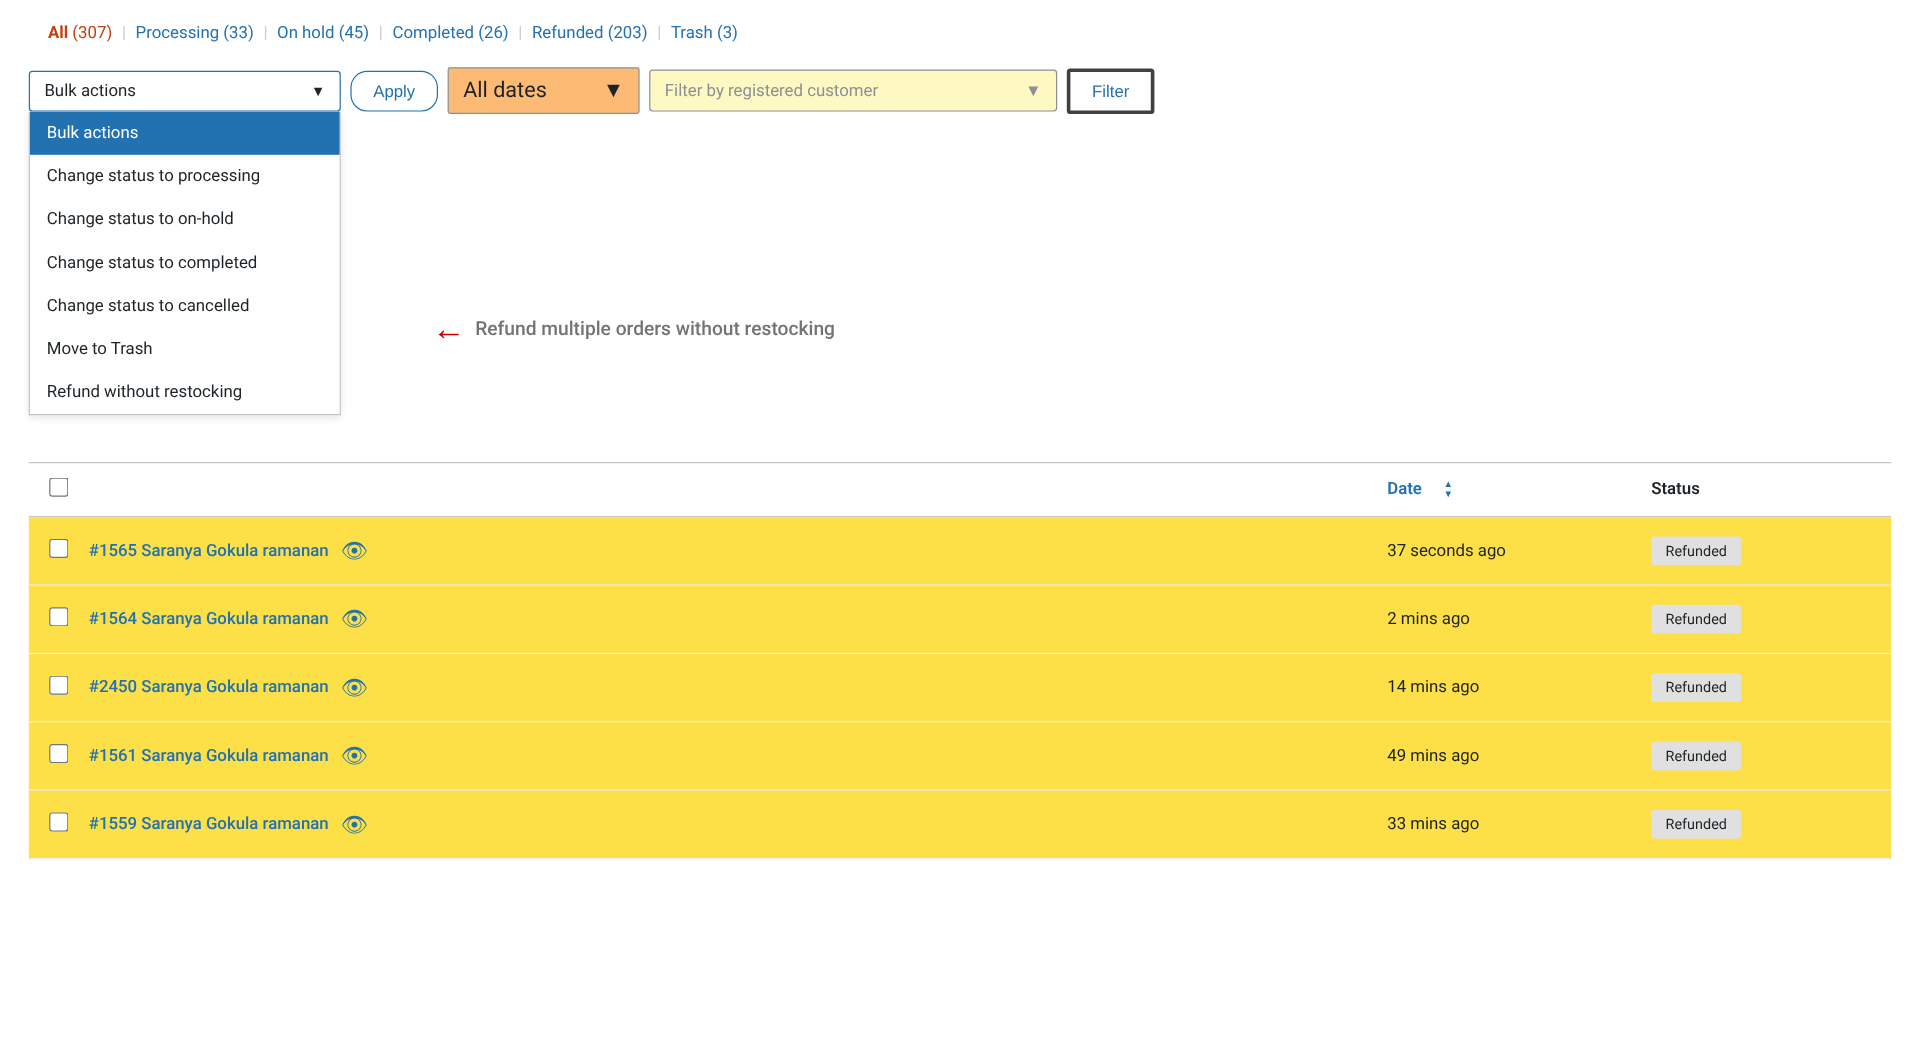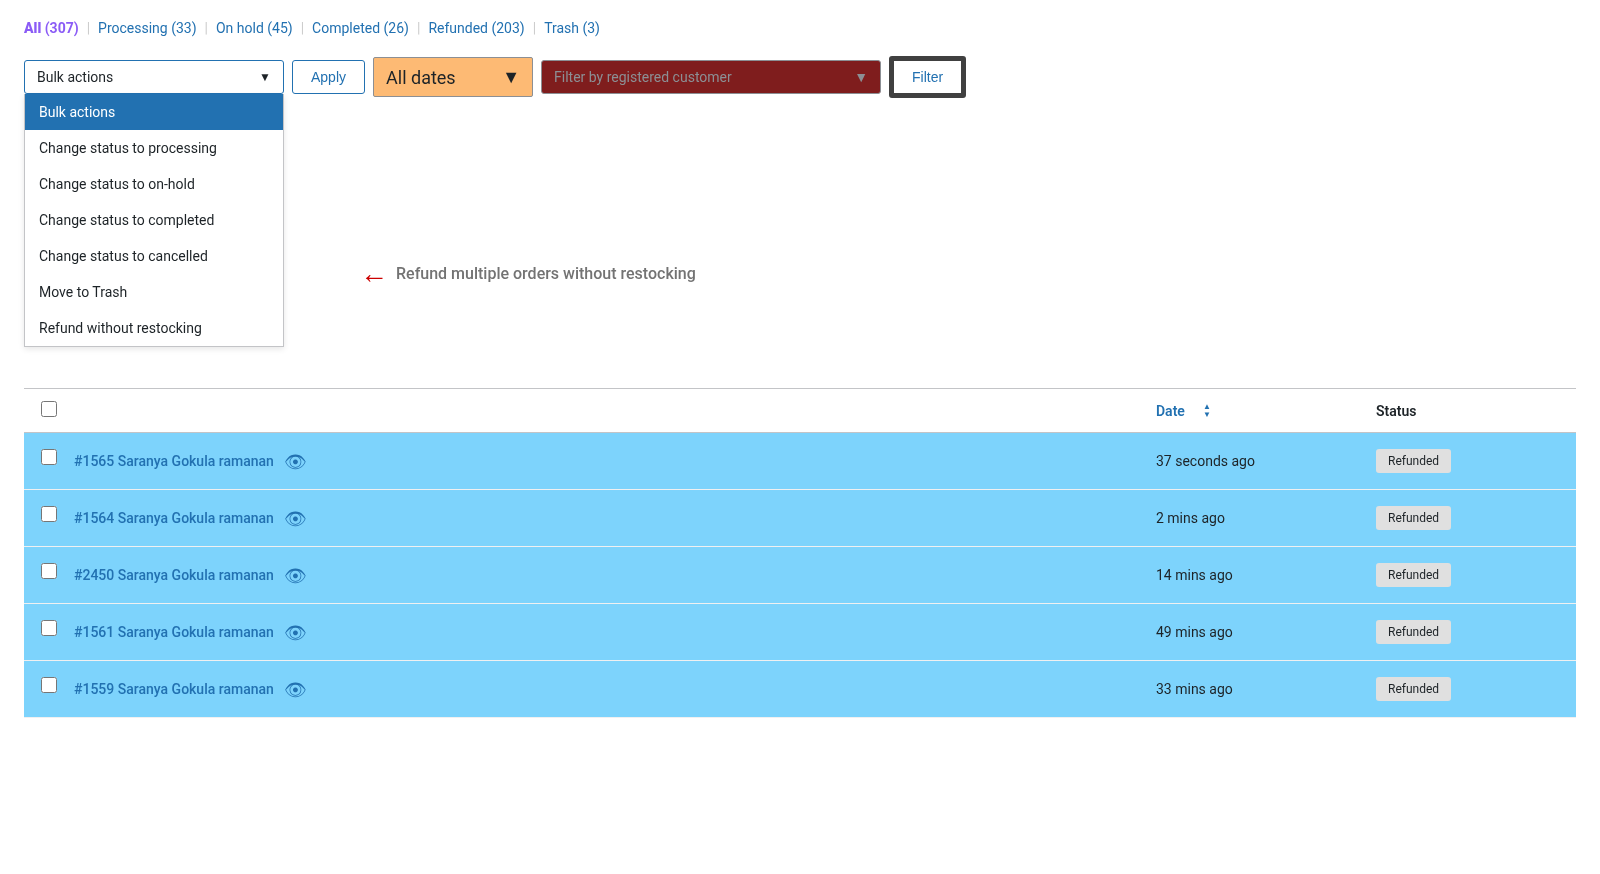--- a/index.html
+++ b/index.html
@@ -23,24 +23,25 @@
       margin-bottom: 20px;
       font-size: 14px;
       flex-wrap: wrap;
     }
     .status-filters .filter-item {
       color: #2271b1;
       text-decoration: none;
       cursor: pointer;
     }
     .status-filters .filter-item.active {
-      color: #8b5cf6;
-      font-weight: 700;
+      color: #c2410c;
+      font-weight: 400;
       text-decoration: none;
       cursor: default;
+      margin-left: 16px;
     }
     .status-filters .separator {
       color: #ccc;
       margin: 0 8px;
     }
     .toolbar {
       display: flex;
       align-items: center;
       gap: 8px;
       margin-bottom: 0;
@@ -89,21 +90,21 @@
     }
     .dropdown-item.selected {
       background: #2271b1;
       color: #fff;
     }
     .apply-btn {
       border: 1px solid #2271b1;
       background: #fff;
       color: #2271b1;
       padding: 8px 18px;
-      border-radius: 3px;
+      border-radius: 14px;
       cursor: pointer;
       font-size: 14px;
       font-weight: 500;
     }
     .date-select {
       display: flex;
       align-items: center;
       justify-content: space-between;
       border: 1px solid #8c8f94;
       border-radius: 2px;
@@ -115,29 +116,29 @@
       min-width: 160px;
       user-select: none;
     }
     .customer-filter {
       display: flex;
       align-items: center;
       justify-content: space-between;
       border: 1px solid #8c8f94;
       border-radius: 3px;
       padding: 8px 12px;
-      background: #7f1d1d;
+      background: #fef9c3;
       cursor: pointer;
       font-size: 14px;
       color: #8c8f94;
       min-width: 340px;
       user-select: none;
     }
     .filter-btn {
-      border: 5px solid #404040;
+      border: 3px solid #404040;
       background: #fff;
       color: #2271b1;
       padding: 8px 18px;
       border-radius: 3px;
       cursor: pointer;
       font-size: 14px;
       font-weight: 500;
     }
     .table-area {
       margin-top: 0;
@@ -166,23 +167,24 @@
     .col-status { width: 200px; font-weight: 600; color: #1d2327; }
     .sort-arrows {
       display: inline-flex;
       flex-direction: column;
       font-size: 8px;
       line-height: 1;
       color: #2271b1;
     }
     .table-row {
       display: flex;
+      align-items: center;
       border-bottom: 1px solid #f0f0f1;
       padding: 16px 0;
-      background: #7dd3fc;
+      background: #fde047;
     }
     .order-link {
       color: #2271b1;
       text-decoration: none;
       font-weight: 500;
       cursor: pointer;
     }
     .eye-icon {
       color: #2271b1;
       font-size: 18px;

